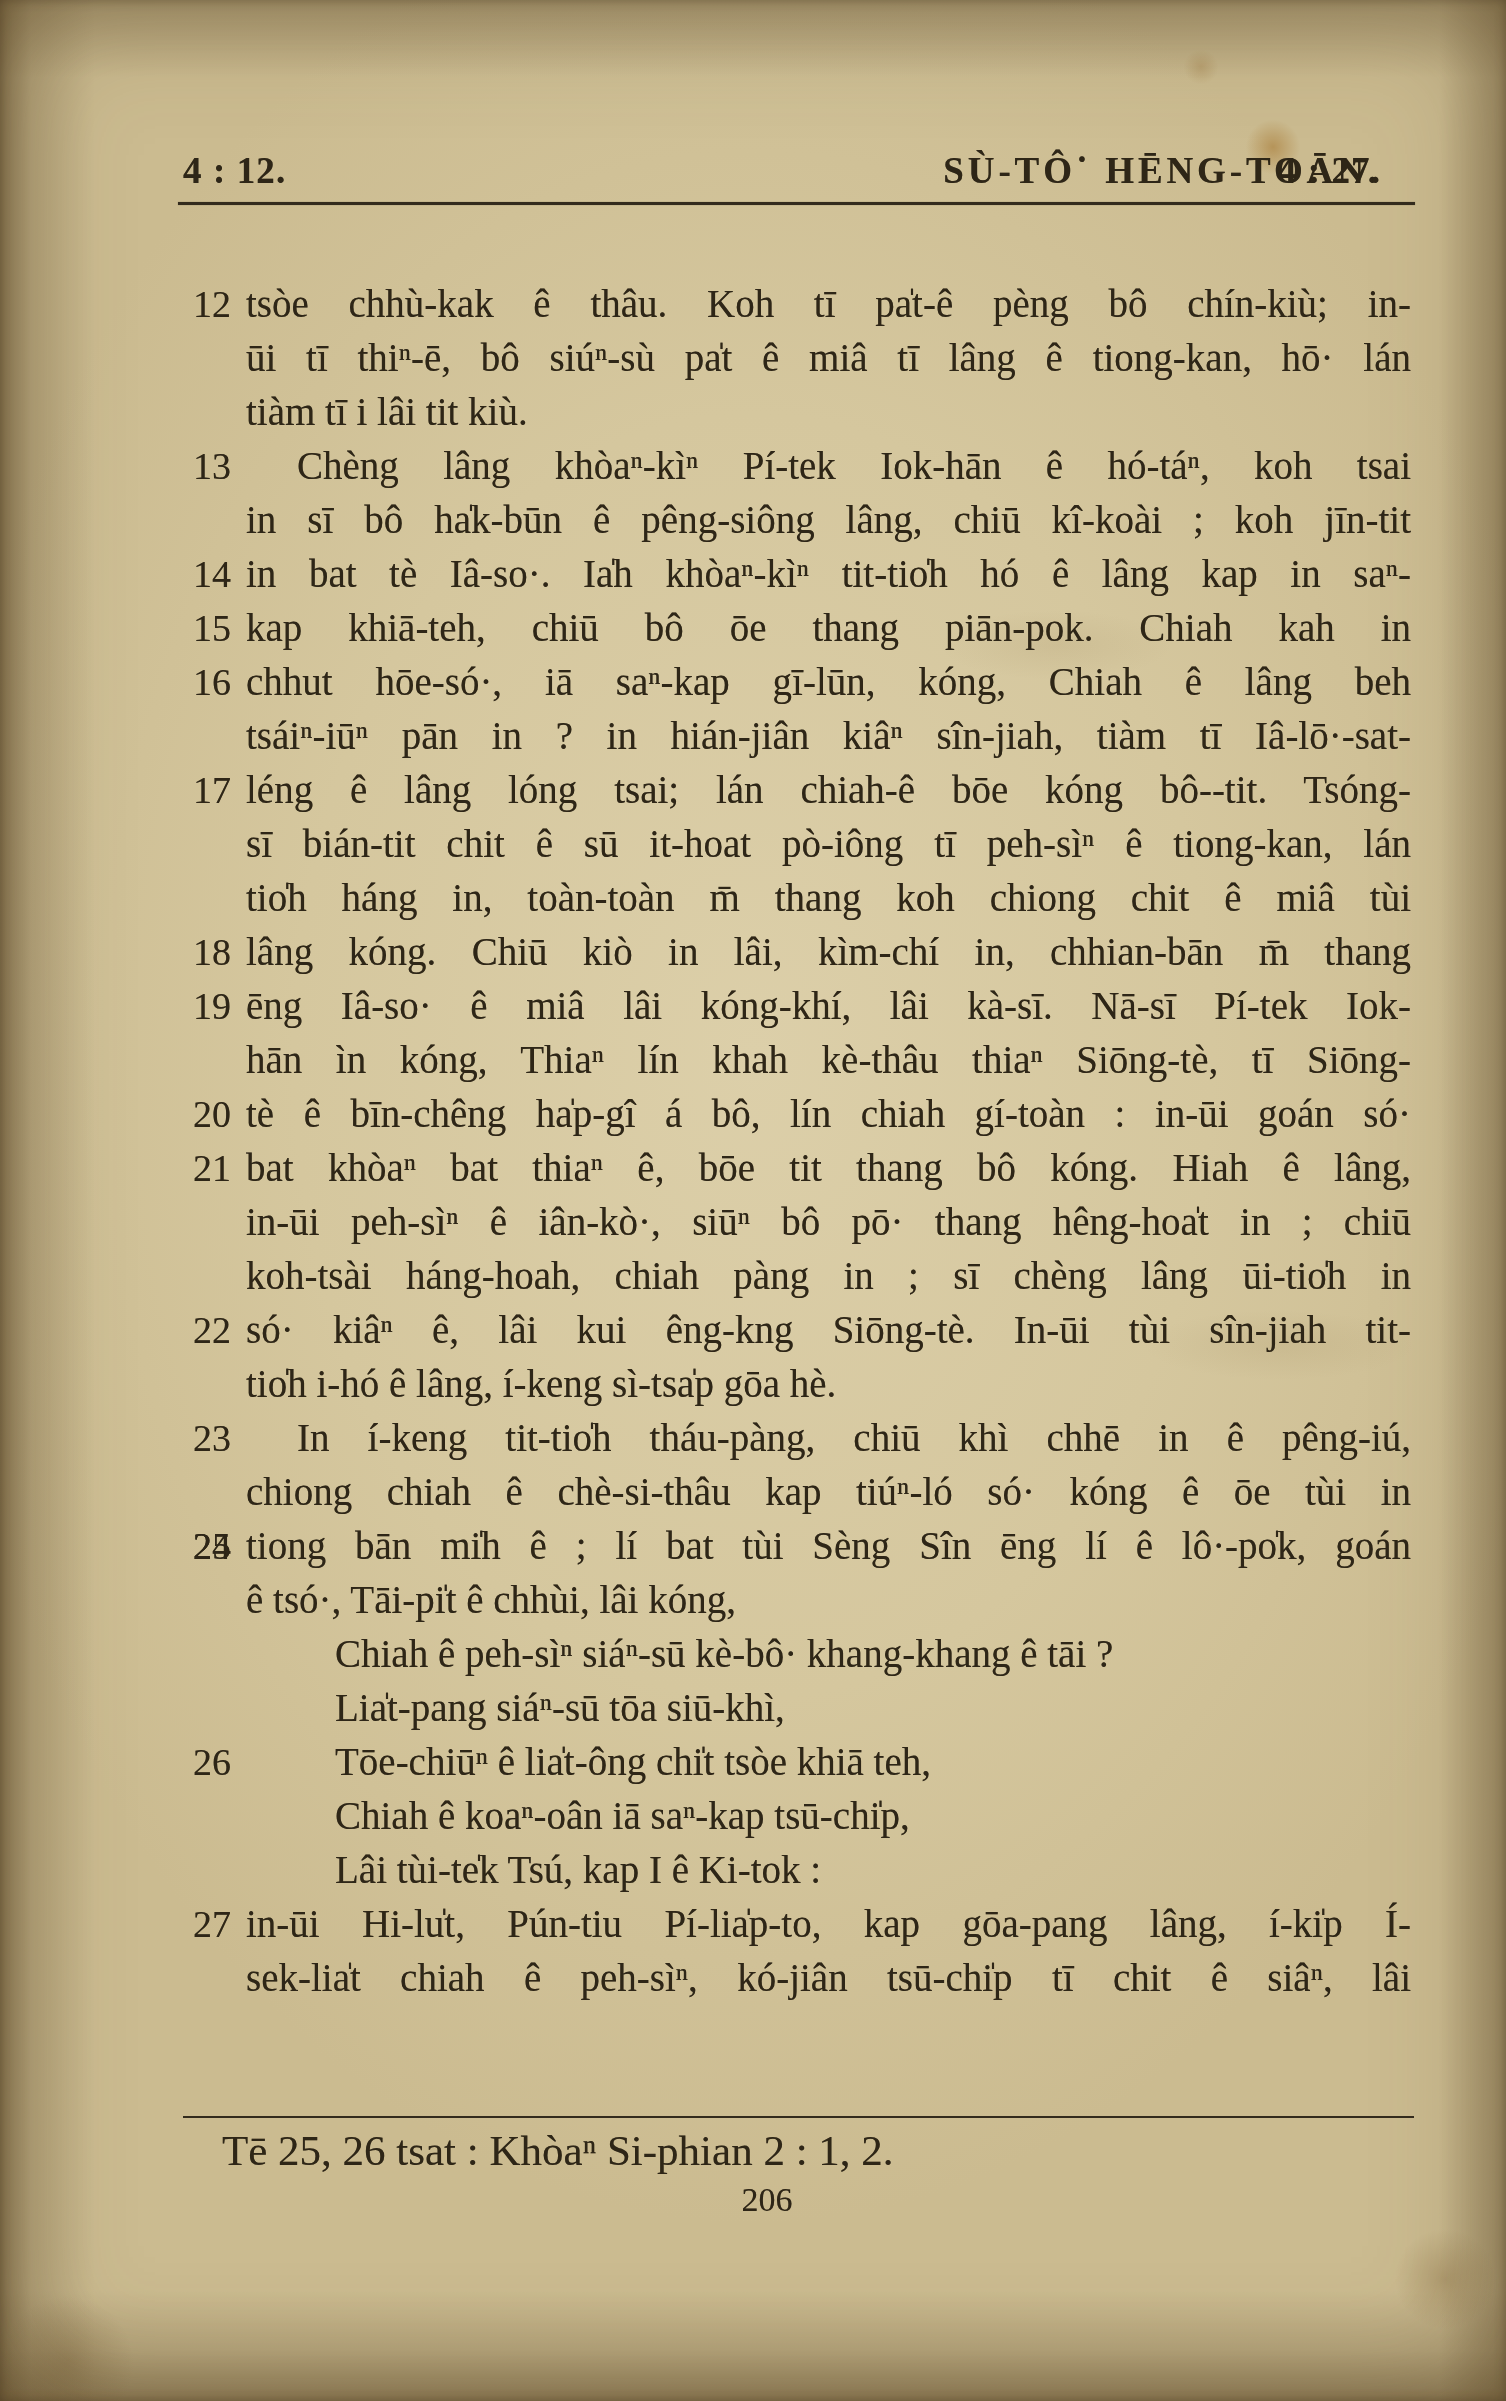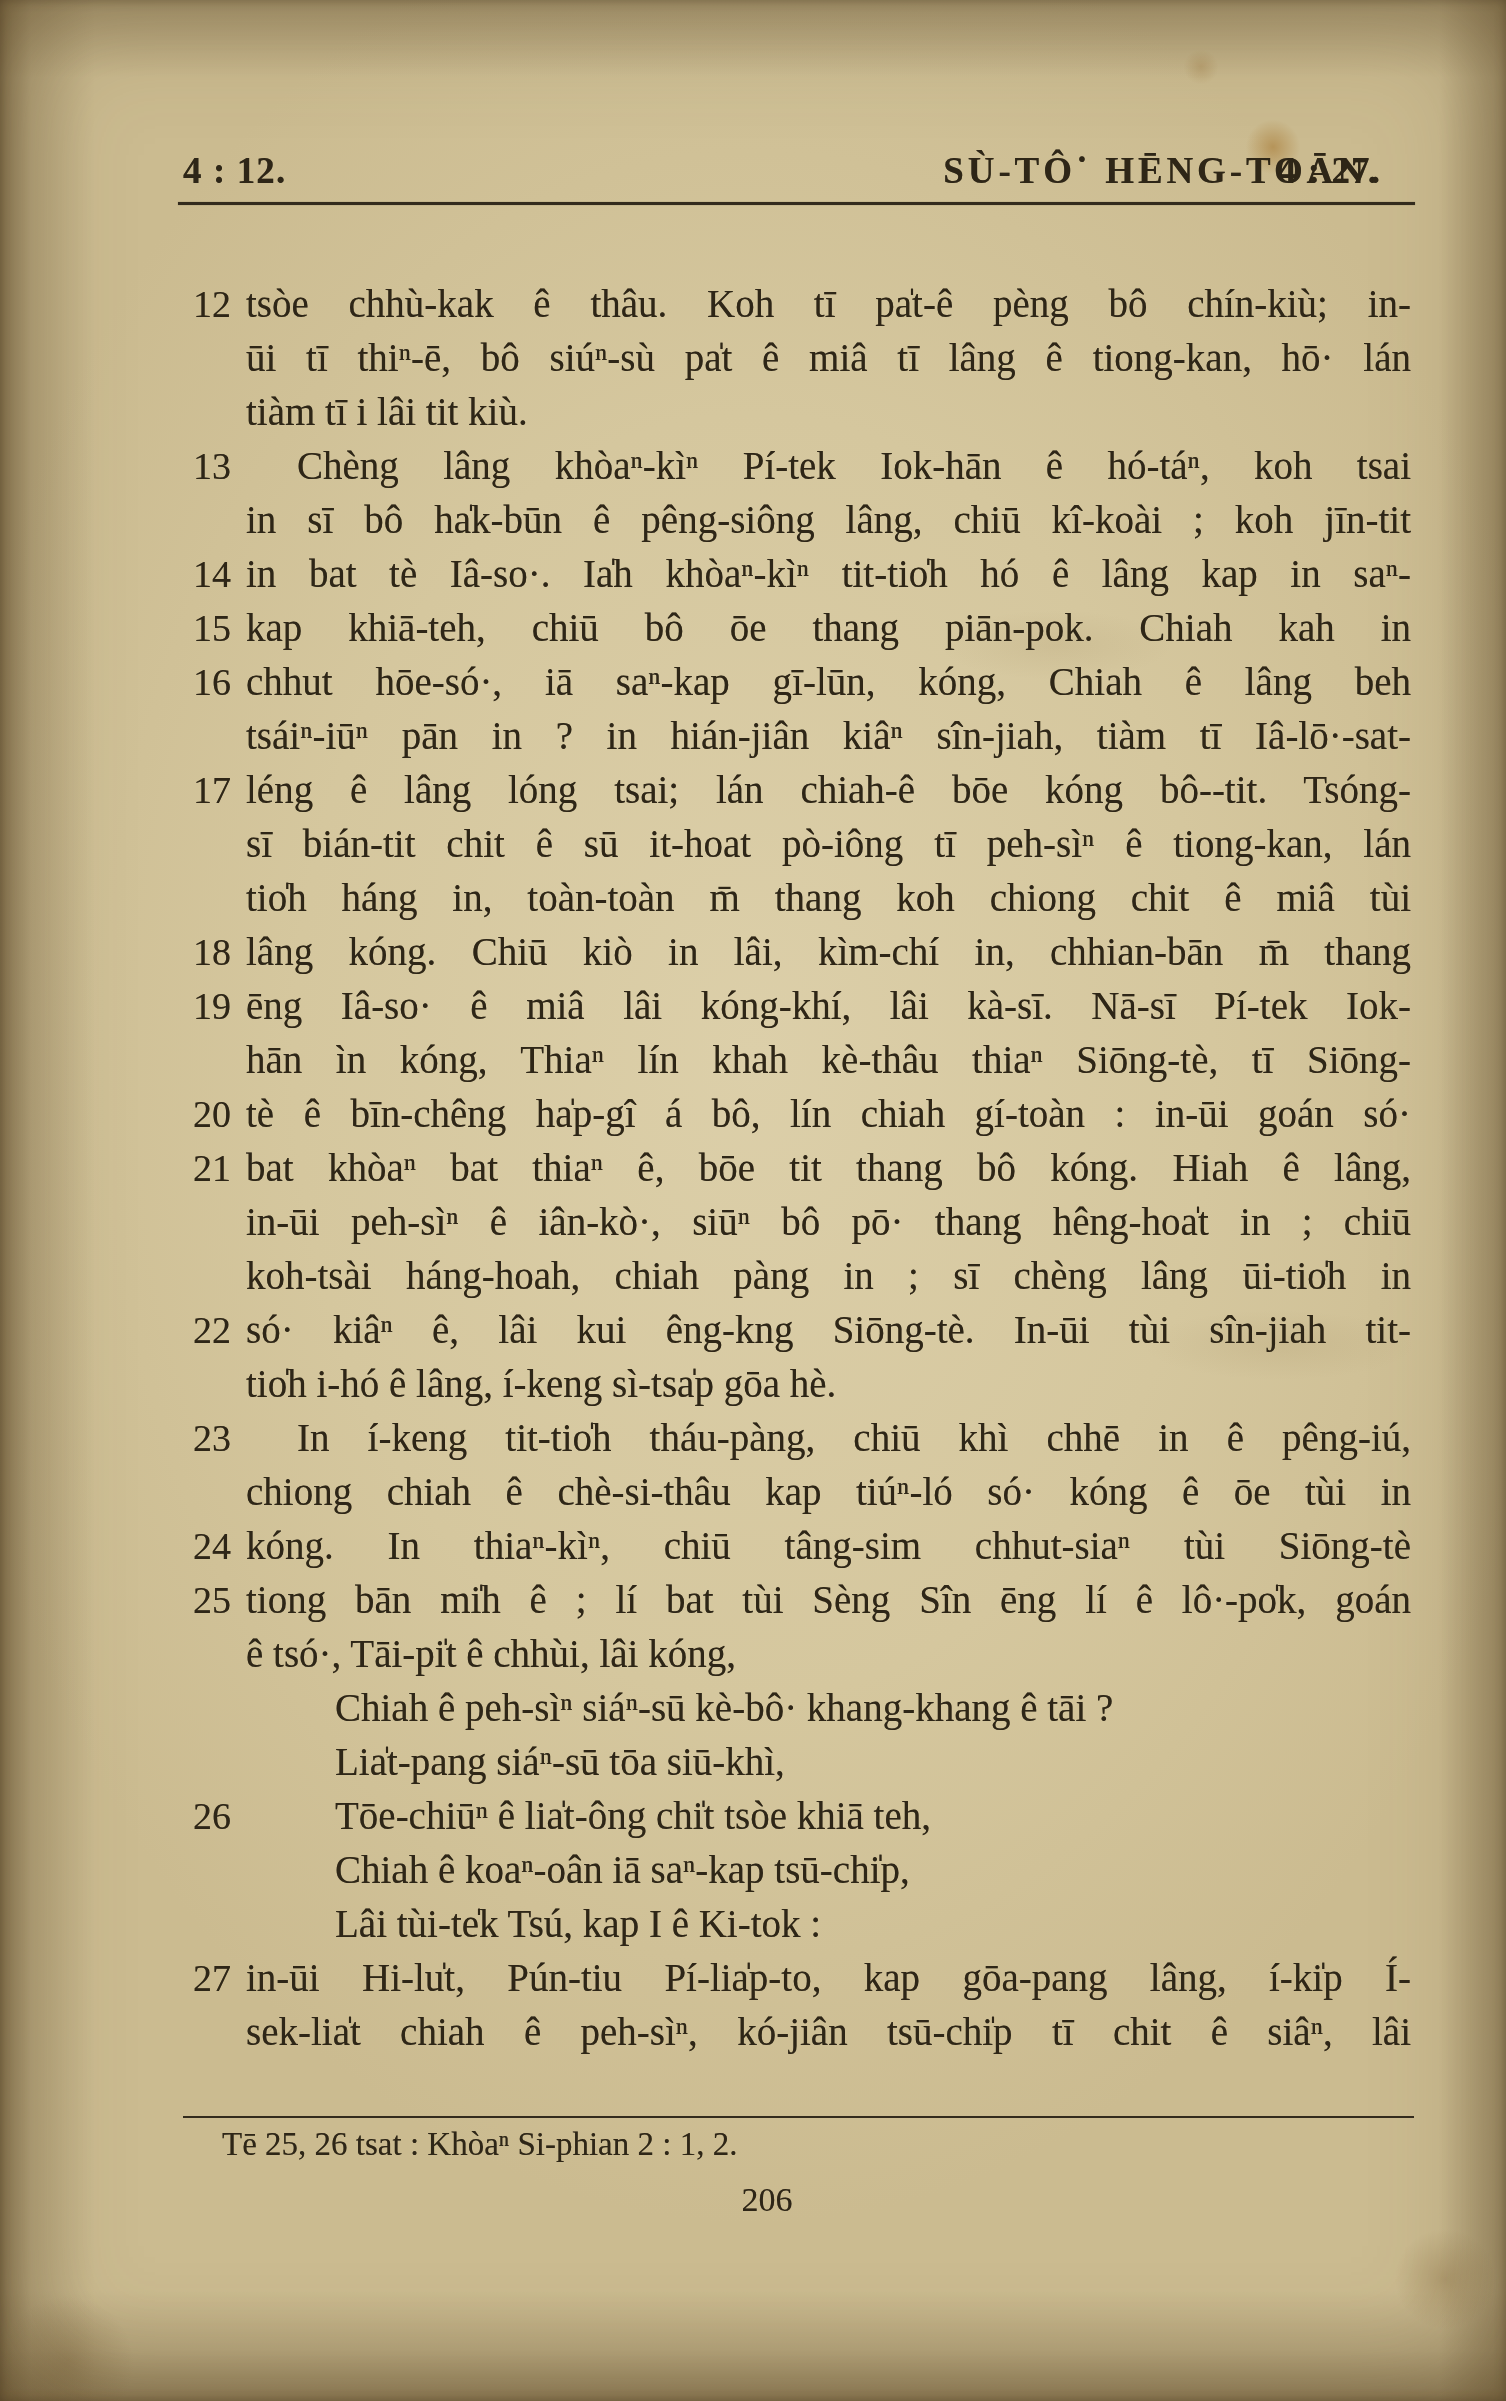--- a/index.html
+++ b/index.html
@@ -66,21 +66,21 @@
     font-size: 38px;
   }
   .line.poem .vnum { left: -53px; }
 
   .rule-bottom {
     position: absolute; top: 2116px; left: 183px; width: 1231px; height: 2.2px;
     background: #332b1d;
   }
   .footnote {
     position: absolute; top: 2126px; left: 222px; width: 1190px;
-    font-size: 33px;
+    font-size: 43px;
     text-shadow: 0 0 0.6px rgba(46,38,23,.45);
   }
   .page-number {
     position: absolute; top: 2181px; left: 0; width: 1534px;
     text-align: center; font-size: 34px;
     text-shadow: 0 0 0.6px rgba(46,38,23,.45);
   }
 </style>
 </head>
 <body>
@@ -110,21 +110,21 @@
     <div class="line just"><span class="vnum">19</span><span>ēng Iâ-so· ê miâ lâi kóng-khí, lâi kà-sī.  Nā-sī Pí-tek Iok-</span></div>
     <div class="line just"><span>hān ìn kóng, Thiaⁿ lín khah kè-thâu thiaⁿ Siōng-tè, tī Siōng-</span></div>
     <div class="line just"><span class="vnum">20</span><span>tè ê bīn-chêng ha̍p-gî á bô, lín chiah gí-toàn : in-ūi goán só·</span></div>
     <div class="line just"><span class="vnum">21</span><span>bat khòaⁿ bat thiaⁿ ê, bōe tit thang bô kóng.  Hiah ê lâng,</span></div>
     <div class="line just"><span>in-ūi peh-sìⁿ ê iân-kò·, siūⁿ bô pō· thang hêng-hoa̍t in ; chiū</span></div>
     <div class="line just"><span>koh-tsài háng-hoah, chiah pàng in ; sī chèng lâng ūi-tio̍h in</span></div>
     <div class="line just"><span class="vnum">22</span><span>só· kiâⁿ ê, lâi kui êng-kng Siōng-tè.  In-ūi tùi sîn-jiah tit-</span></div>
     <div class="line"><span>tio̍h i-hó ê lâng, í-keng sì-tsa̍p gōa hè.</span></div>
     <div class="line pind just"><span class="vnum">23</span><span>In í-keng tit-tio̍h tháu-pàng, chiū khì chhē in ê pêng-iú,</span></div>
     <div class="line just"><span>chiong chiah ê chè-si-thâu kap tiúⁿ-ló só· kóng ê ōe tùi in</span></div>
-    <div class="line just"><span class="vnum">24</span><span>kóng.  In thiaⁿ-kìⁿ, chiū tâng-sim chhut-siaⁿ tùi Siōng-tè</span></div>
+    <div class="line just"><span class="vnum">24</span></div>
     <div class="line just"><span class="vnum">25</span><span>tiong bān mi̍h ê ; lí bat tùi Sèng Sîn ēng lí ê lô·-po̍k, goán</span></div>
     <div class="line"><span>ê tsó·, Tāi-pi̍t ê chhùi, lâi kóng,</span></div>
     <div class="line poem"><span>Chiah ê peh-sìⁿ siáⁿ-sū kè-bô· khang-khang ê tāi ?</span></div>
     <div class="line poem"><span>Lia̍t-pang siáⁿ-sū tōa siū-khì,</span></div>
     <div class="line poem"><span class="vnum">26</span><span>Tōe-chiūⁿ ê lia̍t-ông chi̍t tsòe khiā teh,</span></div>
     <div class="line poem"><span>Chiah ê koaⁿ-oân iā saⁿ-kap tsū-chi̍p,</span></div>
     <div class="line poem"><span>Lâi tùi-te̍k Tsú, kap I ê Ki-tok :</span></div>
     <div class="line just"><span class="vnum">27</span><span>in-ūi Hi-lu̍t, Pún-tiu Pí-lia̍p-to, kap gōa-pang lâng, í-ki̍p Í-</span></div>
     <div class="line just"><span>sek-lia̍t chiah ê peh-sìⁿ, kó-jiân tsū-chi̍p tī chit ê siâⁿ, lâi</span></div>
   </div>

